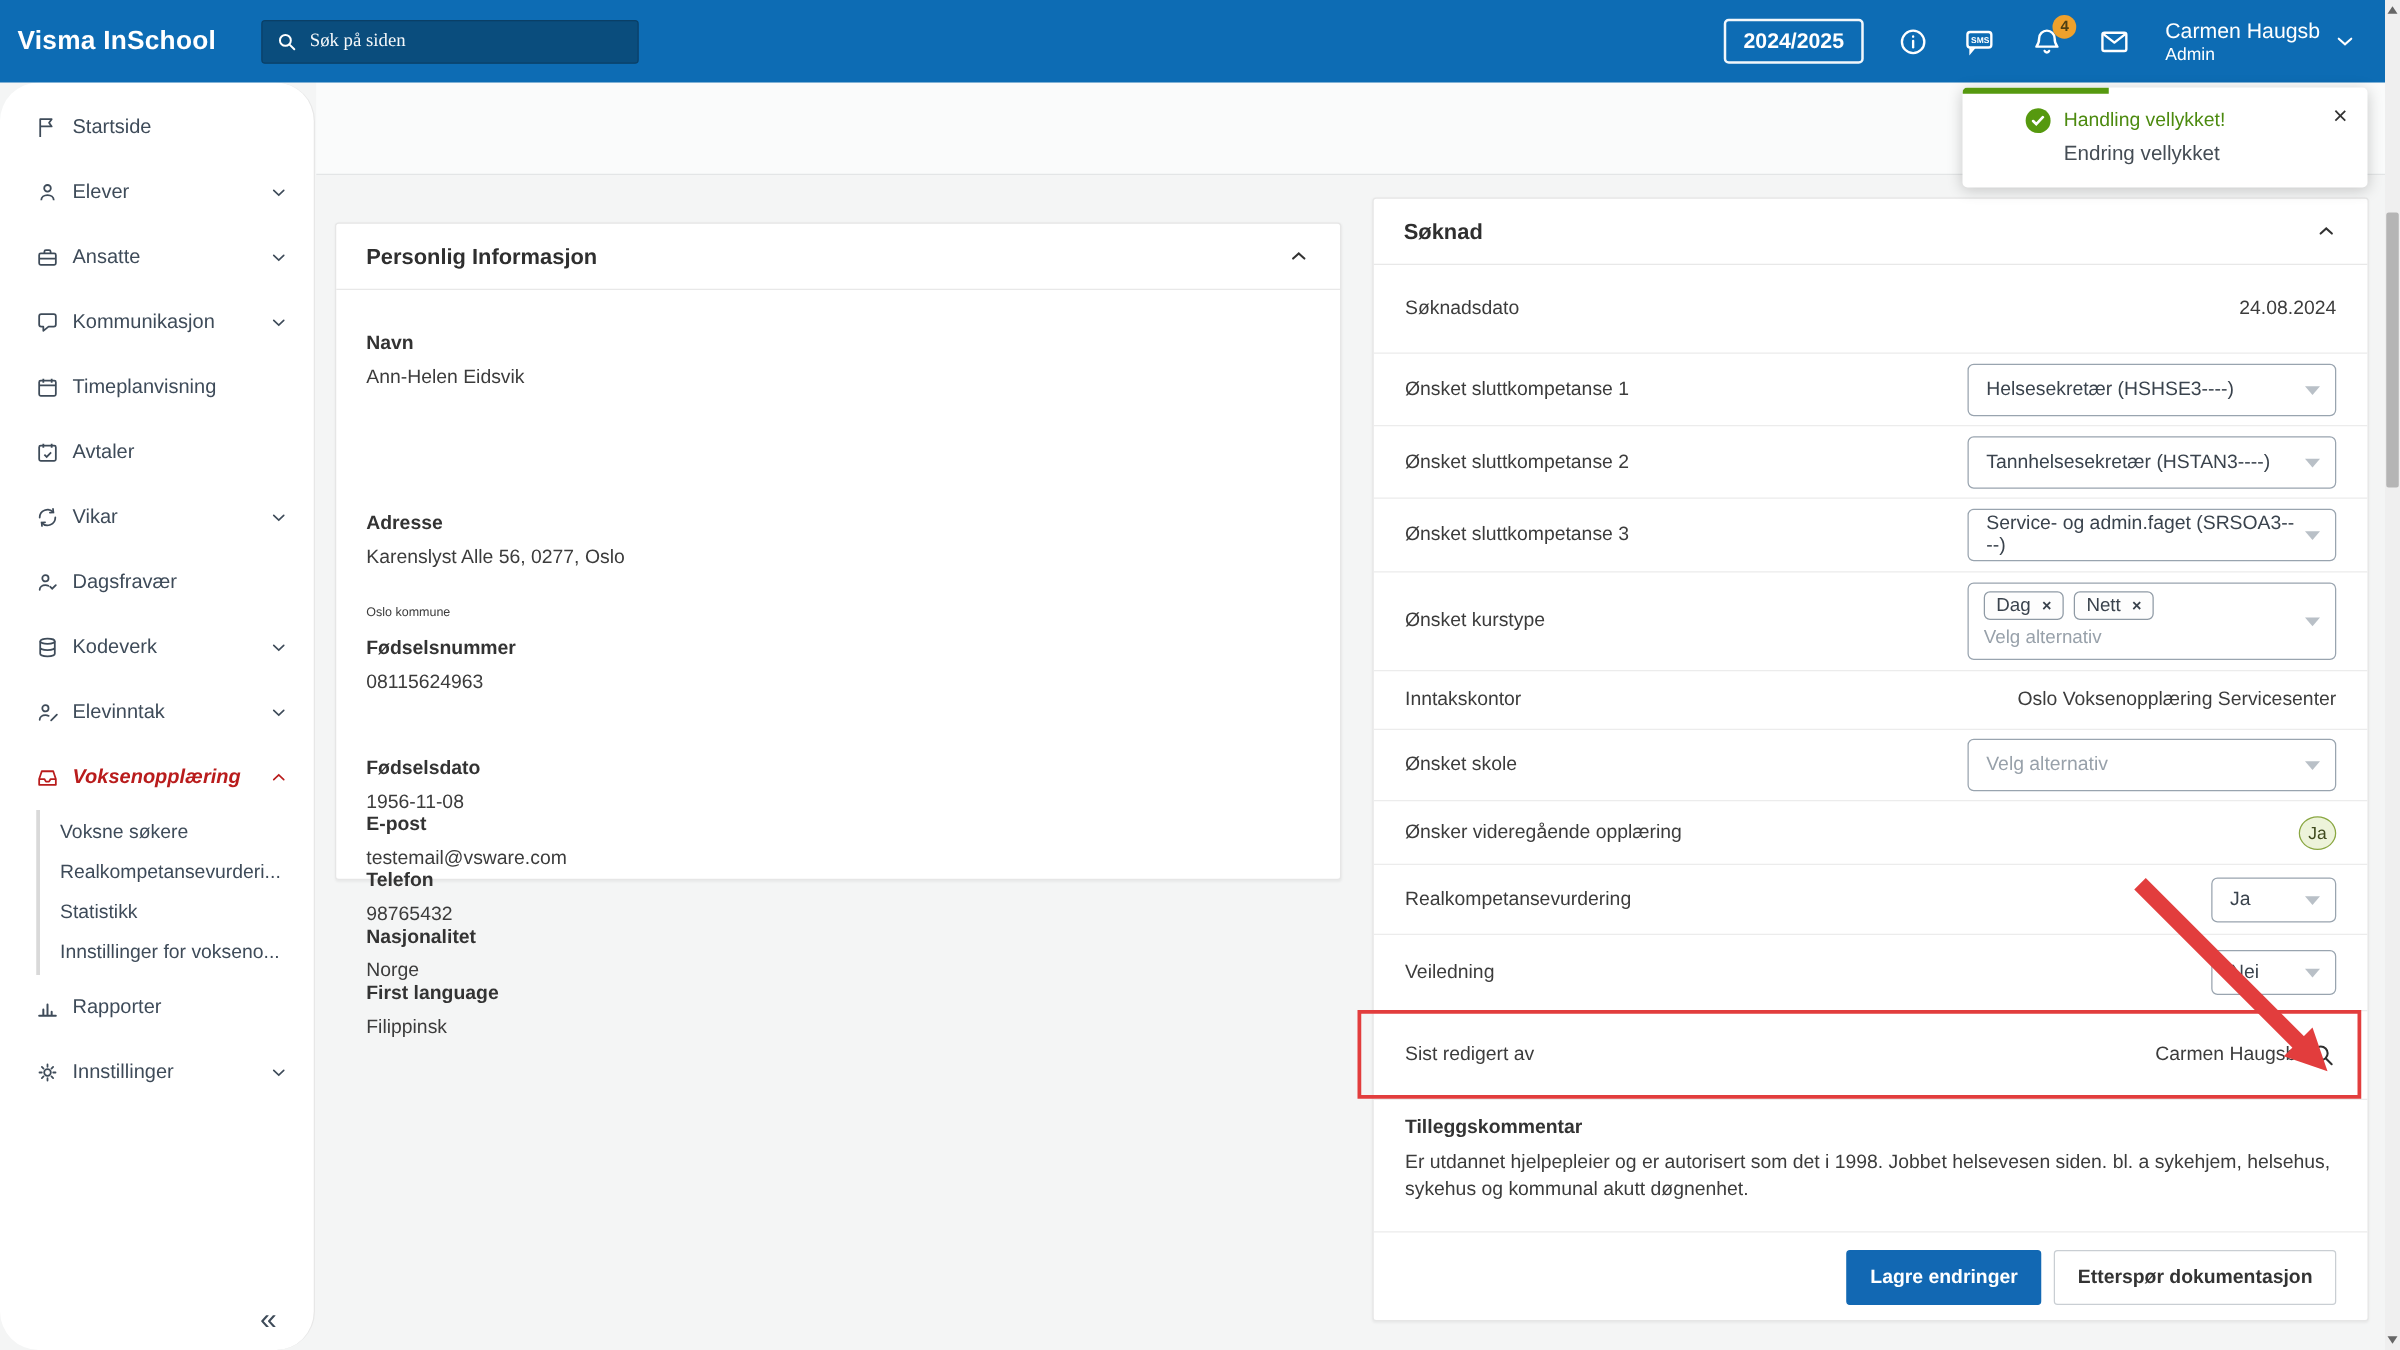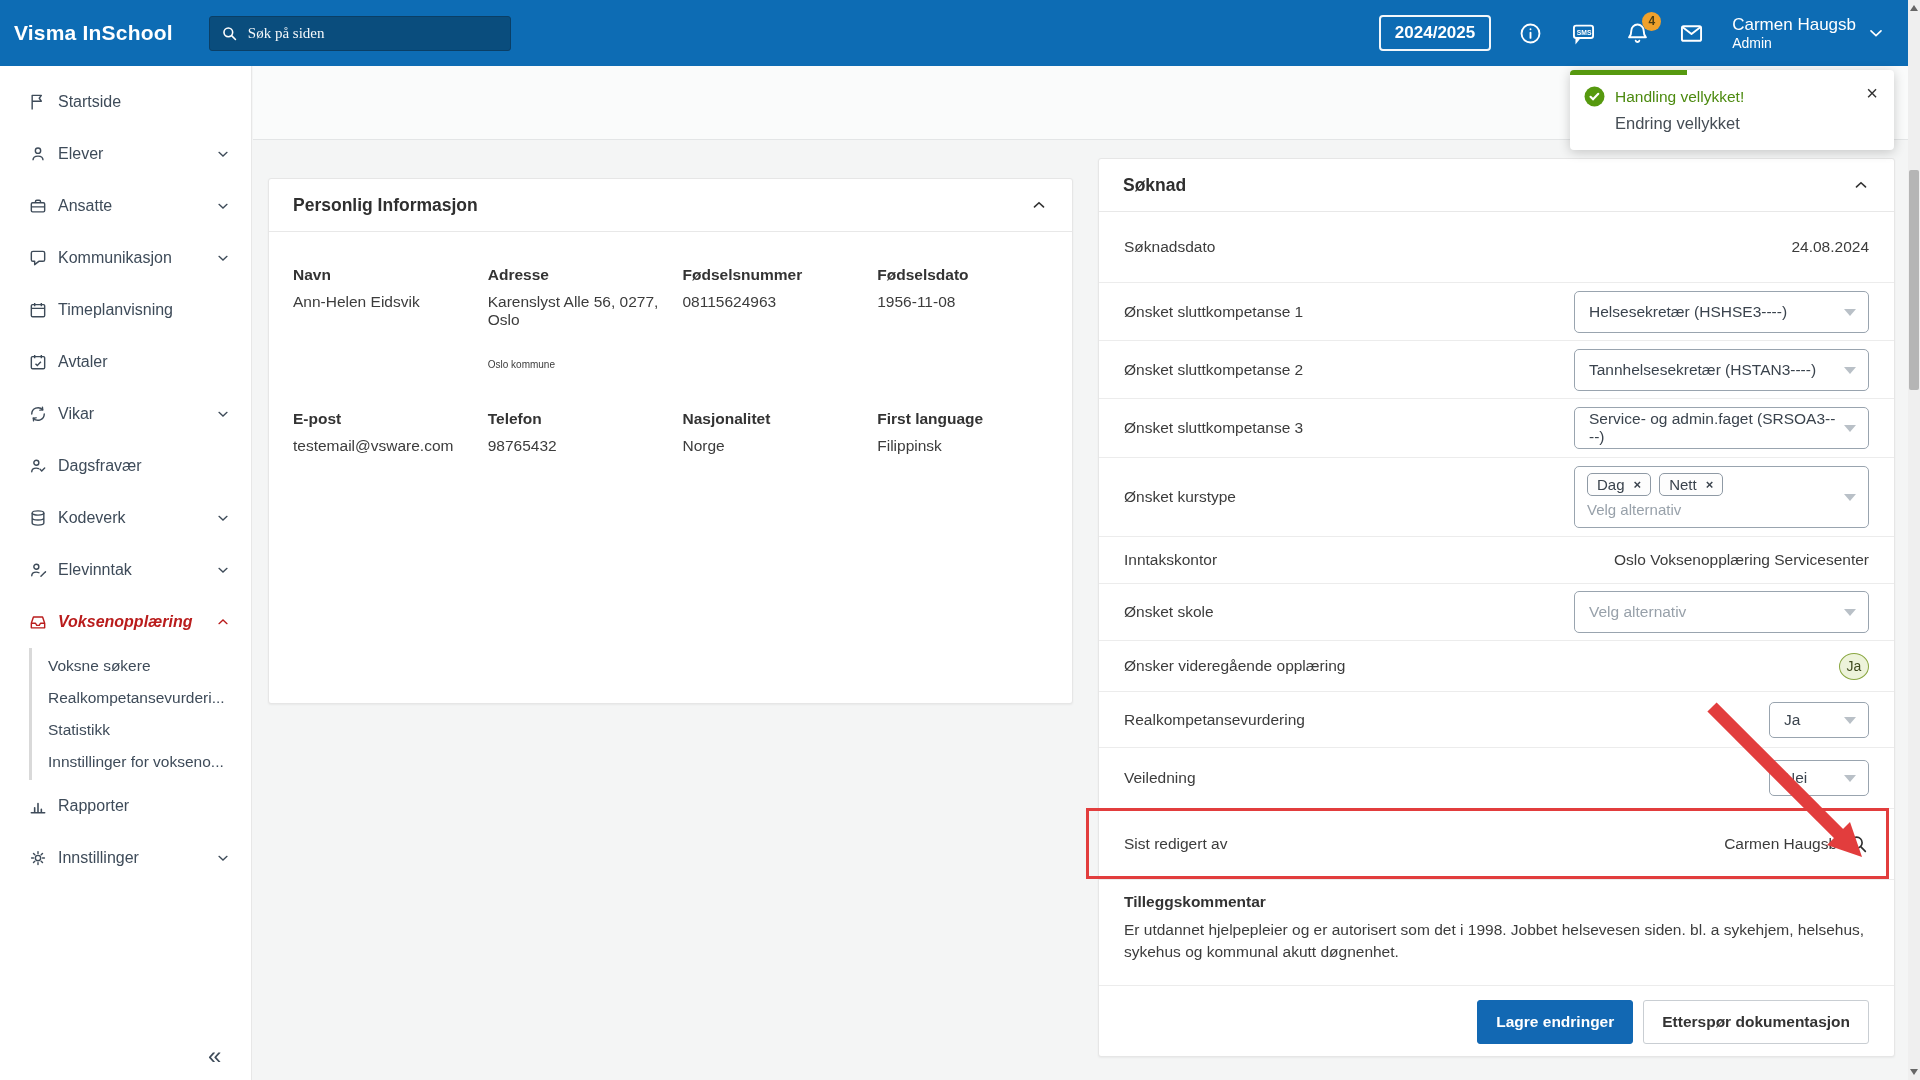--- a/index.html
+++ b/index.html
@@ -38,21 +38,21 @@
     display:flex; align-items:center; justify-content:center;
   }
   .user-block { display:flex; align-items:center; gap:10px; cursor:pointer; }
   .user-names { text-align:left; line-height:1.15; }
   .user-name { font-size:17px; }
   .user-role { font-size:14px; }
 
   
   .sidebar {
     position:absolute; left:0; top:66px; width:252px; bottom:0; background:#fff;
-    border-right:1px solid #e7e7e7; z-index:10; padding-top:10px;
+    border-right:1px solid #e7e7e7; z-index:10; padding-top:10px;border-radius:31px;
   }
   .nav-item {
     height:52px; display:flex; align-items:center; padding:0 20px 0 28px; gap:10px;
     color:#3e4b59; font-size:16px; cursor:pointer;
   }
   .nav-item .nlabel { flex:1; white-space:nowrap; }
   .nav-item.active { color:#b91c1c; font-weight:700;font-style:italic; }
   .submenu { border-left:3px solid #d9d9d9; margin:0 0 0 29px; padding:2px 0; }
   .submenu-item {
     height:32px; display:flex; align-items:center; padding-left:16px;
@@ -75,21 +75,21 @@
     box-shadow:0 1px 2px rgba(0,0,0,.05);
   }
   .card-header {
     height:53px; display:flex; align-items:center; justify-content:space-between;
     padding:0 24px; border-bottom:1px solid #e8e8e8;
   }
   .card-title { font-size:17.5px; font-weight:700; color:#2f2f2f; }
 
   #personal-card { left:268px; top:158px; width:805px; height:526px;margin-top:20px; }
   .personal-body {
-    padding:34px 24px 0; display:grid; grid-template-columns:1fr 1fr 1fr 1fr;
+    padding:34px 24px 0; display:grid; grid-template-columns:1fr;
     grid-template-rows:144px 100px 96px auto; column-gap:24px;
   }
   .field-label { font-size:15.5px; font-weight:700; color:#333; }
   .field-value { font-size:15.5px; color:#3c3c3c; margin-top:9px; }
   .field-value2 { font-size:10px; color:#3c3c3c; margin-top:30px; }
 
   #application-card { left:1098px; top:158px; width:797px; height:899px; }
   .row {
     display:flex; align-items:center; justify-content:space-between;
     padding:0 25px; border-bottom:1px solid #ececec; font-size:15.5px; color:#3c3c3c;
@@ -139,21 +139,21 @@
          display:flex; align-items:center; cursor:pointer; font-family:inherit; }
   .btn-primary { background:#1268b3; color:#fff; border:1px solid #1268b3; }
   .btn-secondary { background:#fff; color:#333; border:1px solid #c9ced3; }
 
   
   .toast {
     position:absolute; left:1570px; top:70px; width:324px; height:80px; background:#fff;
     border-radius:4px; box-shadow:0 2px 12px rgba(0,0,0,.2); z-index:60; overflow:hidden;
   }
   .toast-progress { position:absolute; left:0; top:0; height:5px; width:117px; background:#56990f; }
-  .toast-body { padding:16px 16px 0 14px; }
+  .toast-body { padding:16px 16px 0 14px;margin-left:36px; }
   .toast-title-row { display:flex; align-items:center; gap:10px; }
   .toast-title { color:#4c8a0f; font-size:15.5px; font-weight:400; }
   .toast-message { margin:7px 0 0 31px; color:#454d55; font-size:16.5px; }
   .toast-close { position:absolute; right:16px; top:12px; font-size:20px; color:#333; cursor:pointer; }
 
   
   .red-rect {
     position:absolute; left:1086px; top:808px; width:803px; height:71px;
     border:3px solid #e23d3d; z-index:40; pointer-events:none;
   }

